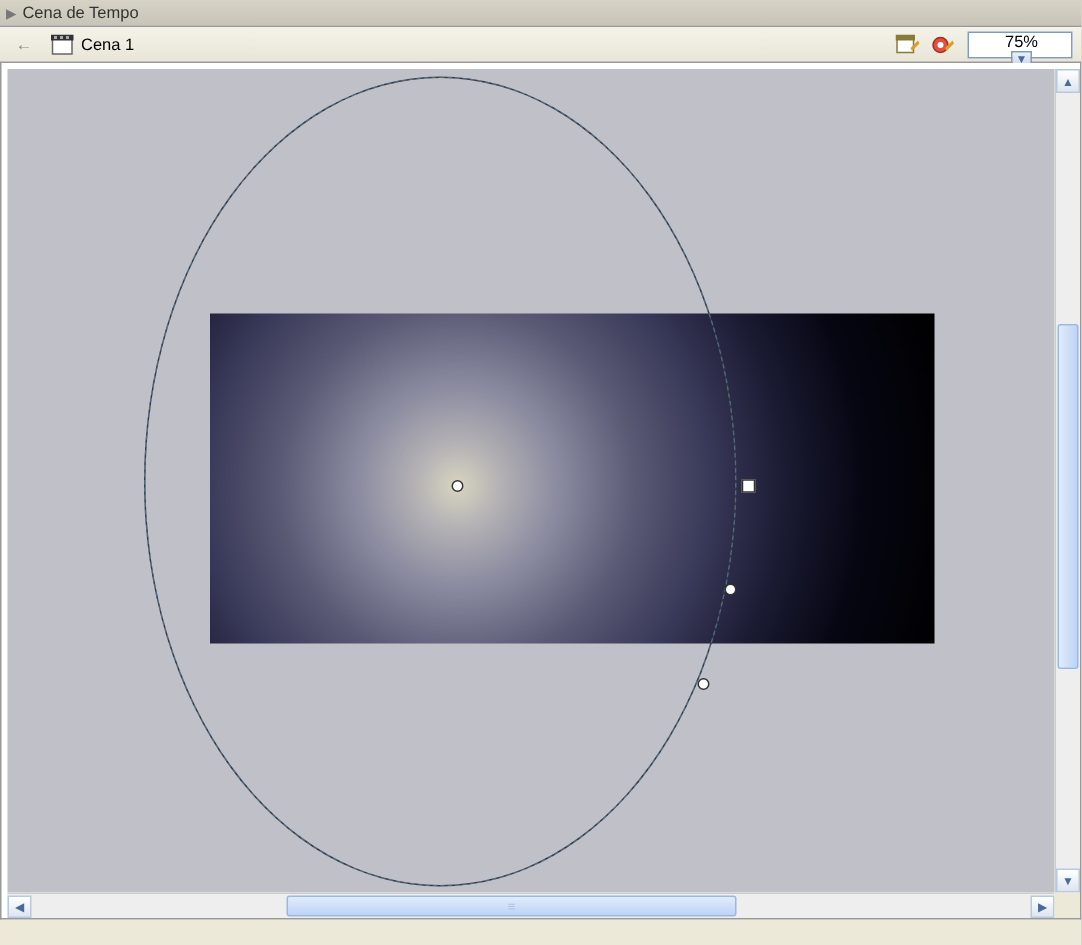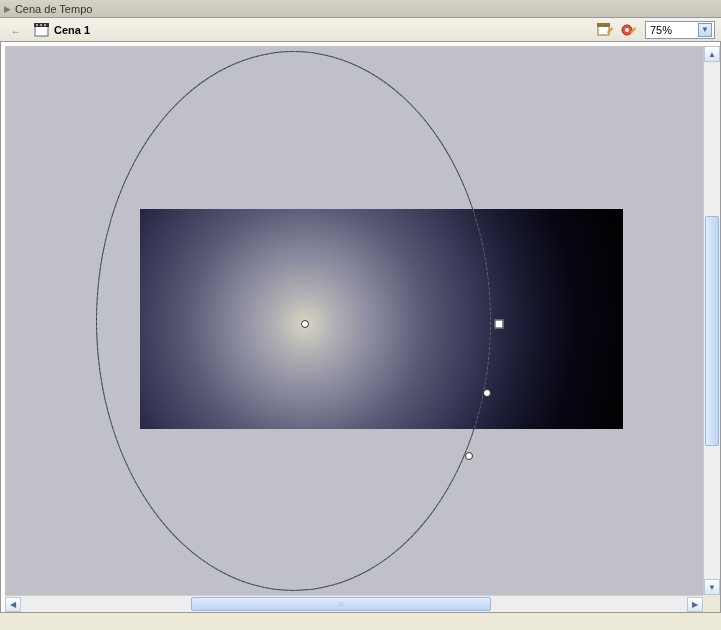--- a/index.html
+++ b/index.html
@@ -44,21 +44,21 @@
 }
 .scene-icon {
   width: 16px;
   height: 14px;
   margin-right: 4px;
   display: inline-block;
   position: relative;
 }
 .scene-icon svg { display: block; }
 .scene-label {
-  font-weight: bold;
+  font-weight: normal;
   color: #000;
 }
 .spacer { flex: 1; }
 .tool-icon {
   width: 20px;
   height: 18px;
   display: flex;
   align-items: center;
   justify-content: center;
   margin: 0 2px;
@@ -67,20 +67,21 @@
   height: 18px;
   width: 70px;
   font-size: 11px;
   border: 1px solid #7f9db9;
   background: #fff;
   margin-left: 4px;
   display: flex;
   align-items: center;
   justify-content: space-between;
   padding: 0 2px 0 4px;
+  flex-direction: column;
 }
 .zoom-select .dd {
   width: 14px;
   height: 14px;
   background: linear-gradient(to bottom, #e8f0f8 0%, #c8d8ee 100%);
   border: 1px solid #7f9db9;
   display: flex;
   align-items: center;
   justify-content: center;
   font-size: 8px;

